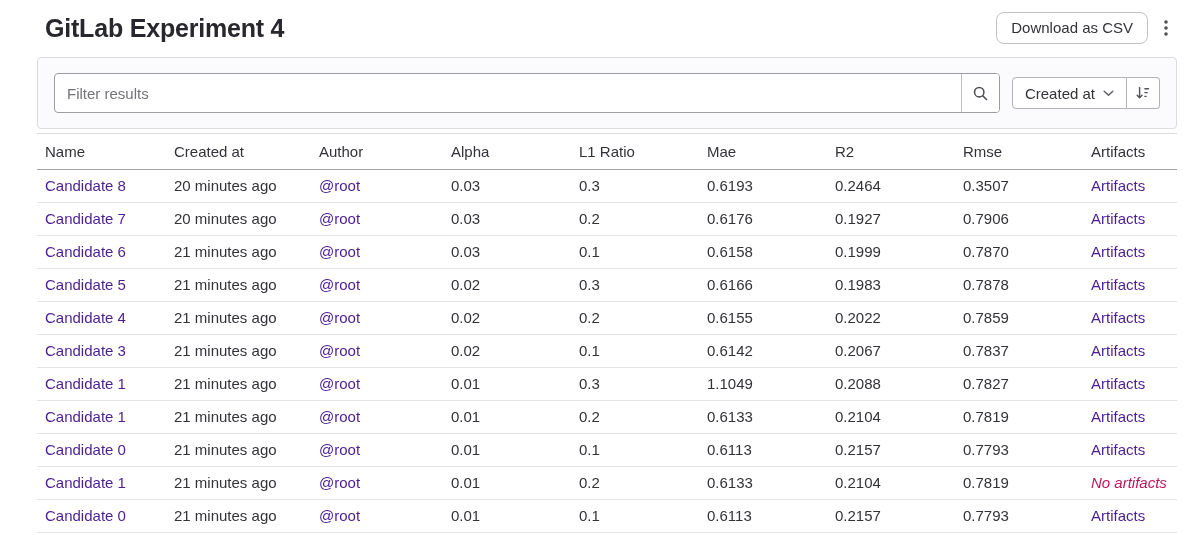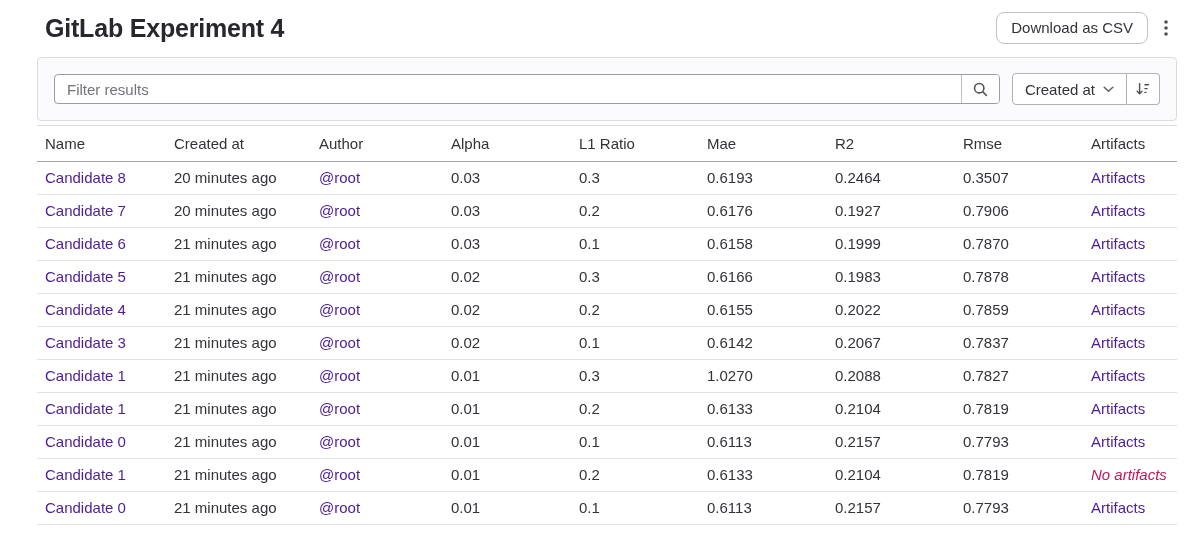--- a/index.html
+++ b/index.html
@@ -30,21 +30,21 @@
     background: none; border: none; padding: 2px 4px; cursor: pointer;
     display: flex; align-items: center;
   }
 
   
   .filter-box {
     border: 1px solid #dcdcde; background: #fbfafd; border-radius: 4px;
     padding: 15px 16px; display: flex; gap: 12px; align-items: center;
   }
   .search-group {
-    flex: 1; display: flex; align-items: stretch; height: 30px;
+    flex: 1; display: flex; align-items: stretch; height: 40px;
     border: 1px solid #9d9ca2; border-radius: 4px; background: #ffffff;
     overflow: hidden;
   }
   .search-input {
     flex: 1; border: none; outline: none; background: transparent;
     padding: 0 12px; font-size: 15px; color: #333238; font-family: inherit;
   }
   .search-input::placeholder { color: #737278; opacity: 1; }
   .search-btn {
     width: 38px; background: #ffffff; border: none;
@@ -229,21 +229,21 @@
           <td><span>0.2067</span></td>
           <td><span>0.7837</span></td>
           <td><span class="link">Artifacts</span></td>
         </tr>
         <tr>
           <td><span class="link">Candidate 1</span></td>
           <td><span>21 minutes ago</span></td>
           <td><span class="link">@root</span></td>
           <td><span>0.01</span></td>
           <td><span>0.3</span></td>
-          <td><span>1.0270</span></td>
+          <td><span>1.1049</span></td>
           <td><span>0.2088</span></td>
           <td><span>0.7827</span></td>
           <td><span class="link">Artifacts</span></td>
         </tr>
         <tr>
           <td><span class="link">Candidate 1</span></td>
           <td><span>21 minutes ago</span></td>
           <td><span class="link">@root</span></td>
           <td><span>0.01</span></td>
           <td><span>0.2</span></td>

